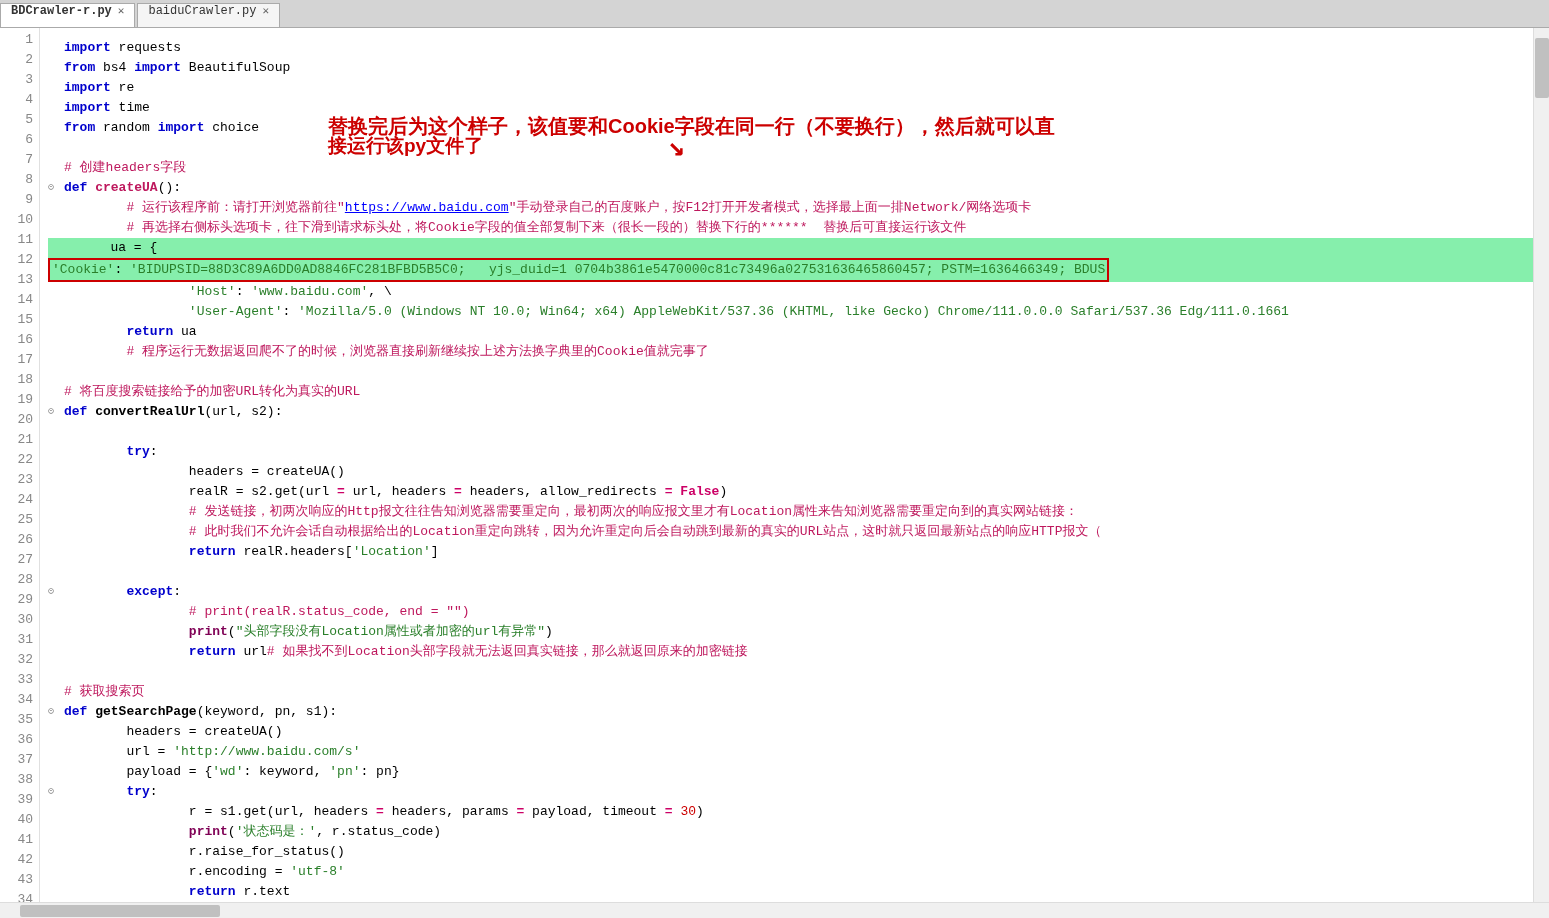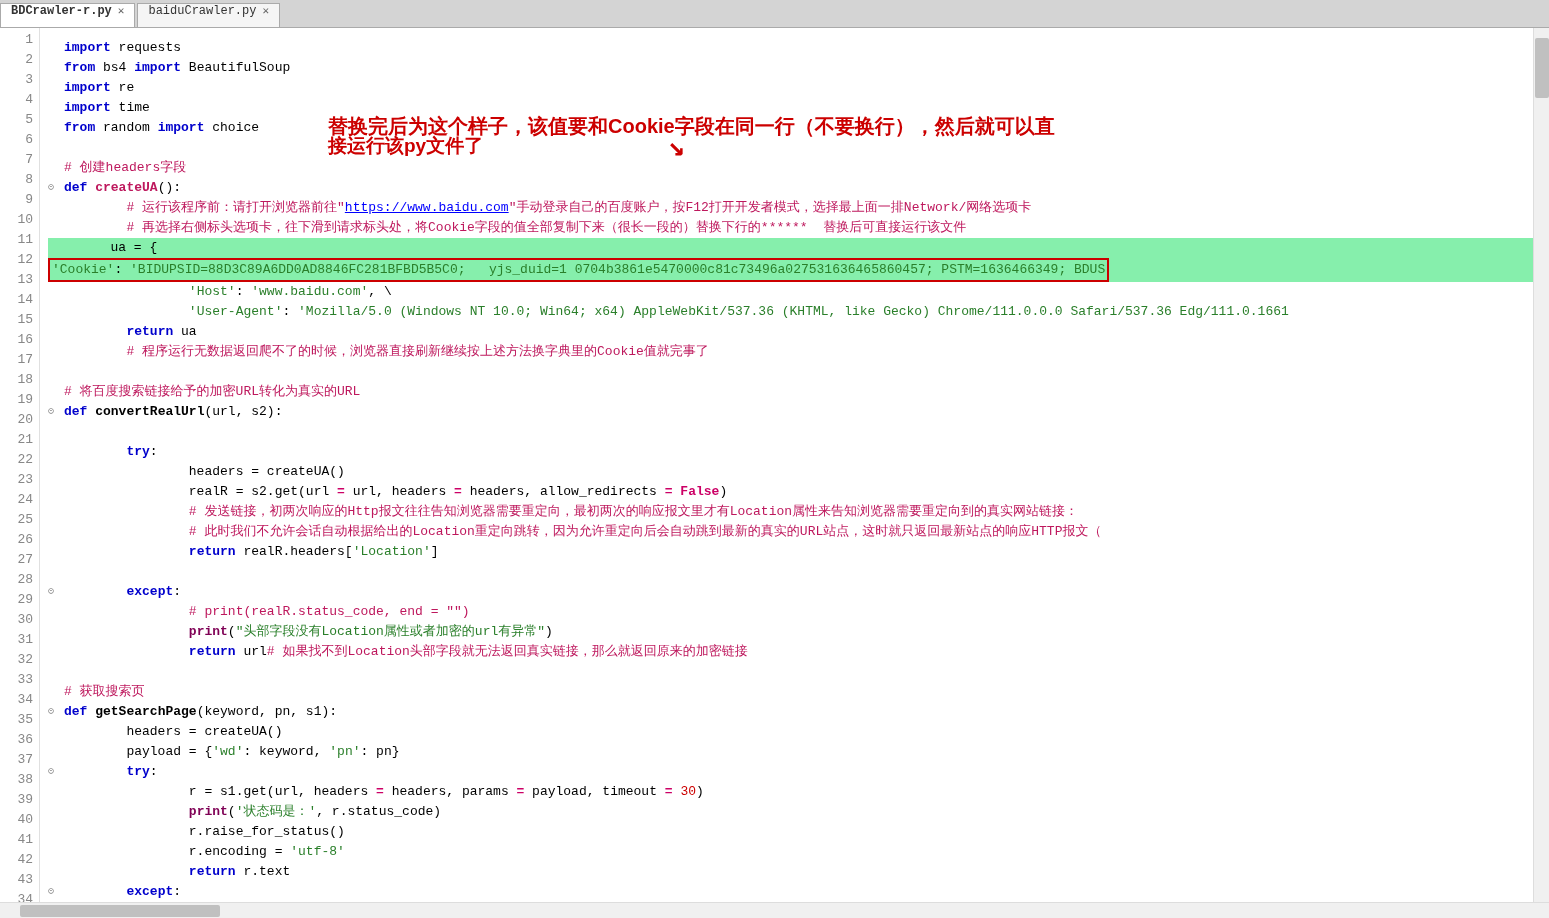--- a/index.html
+++ b/index.html
@@ -424,20 +424,24 @@
       <div class="code-line">
         <span class="fold-icon">⊝</span>
         <span class="kw">def</span><span> </span><span class="func" style="font-weight:bold;">getSearchPage</span><span>(keyword, pn, s1):</span>
       </div>
 
       <div class="code-line">
         <span class="fold-spacer"></span>
         <span>        headers = createUA()</span>
       </div>
 
+      <div class="code-line">
+        <span class="fold-spacer"></span>
+        <span>        url = </span><span class="str">'http://www.baidu.com/s'</span>
+      </div>
 
       <div class="code-line">
         <span class="fold-spacer"></span>
         <span>        payload = {</span><span class="str">'wd'</span><span>: keyword, </span><span class="str">'pn'</span><span>: pn}</span>
       </div>
 
       <div class="code-line">
         <span class="fold-icon">⊝</span>
         <span>        </span><span class="kw">try</span><span>:</span>
       </div>

